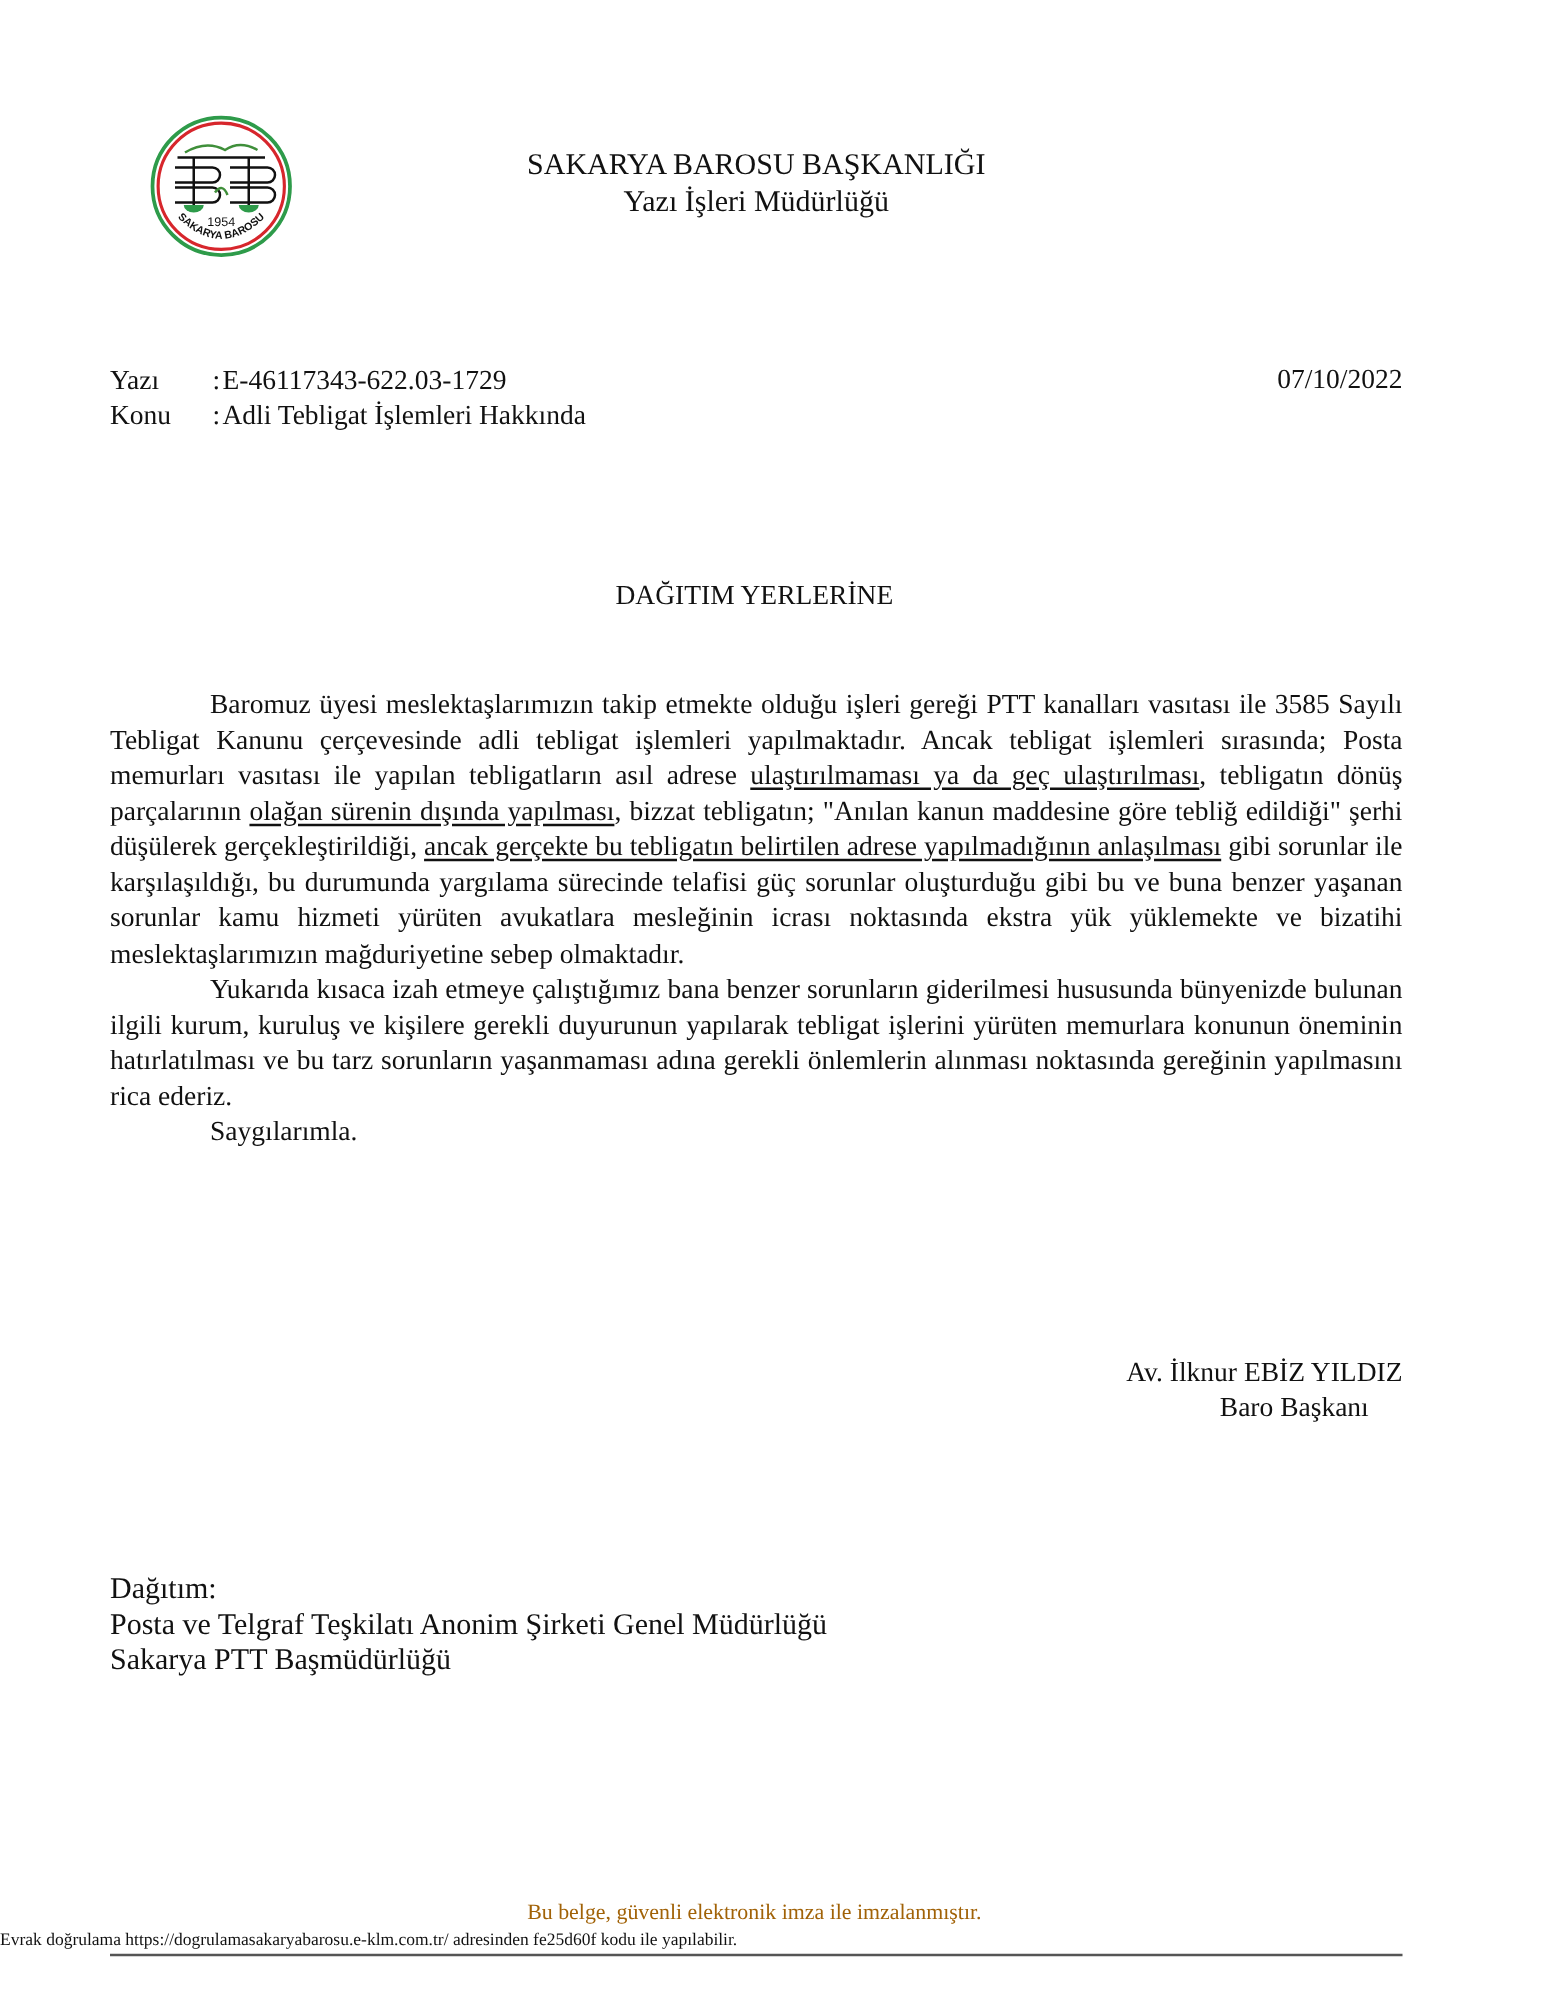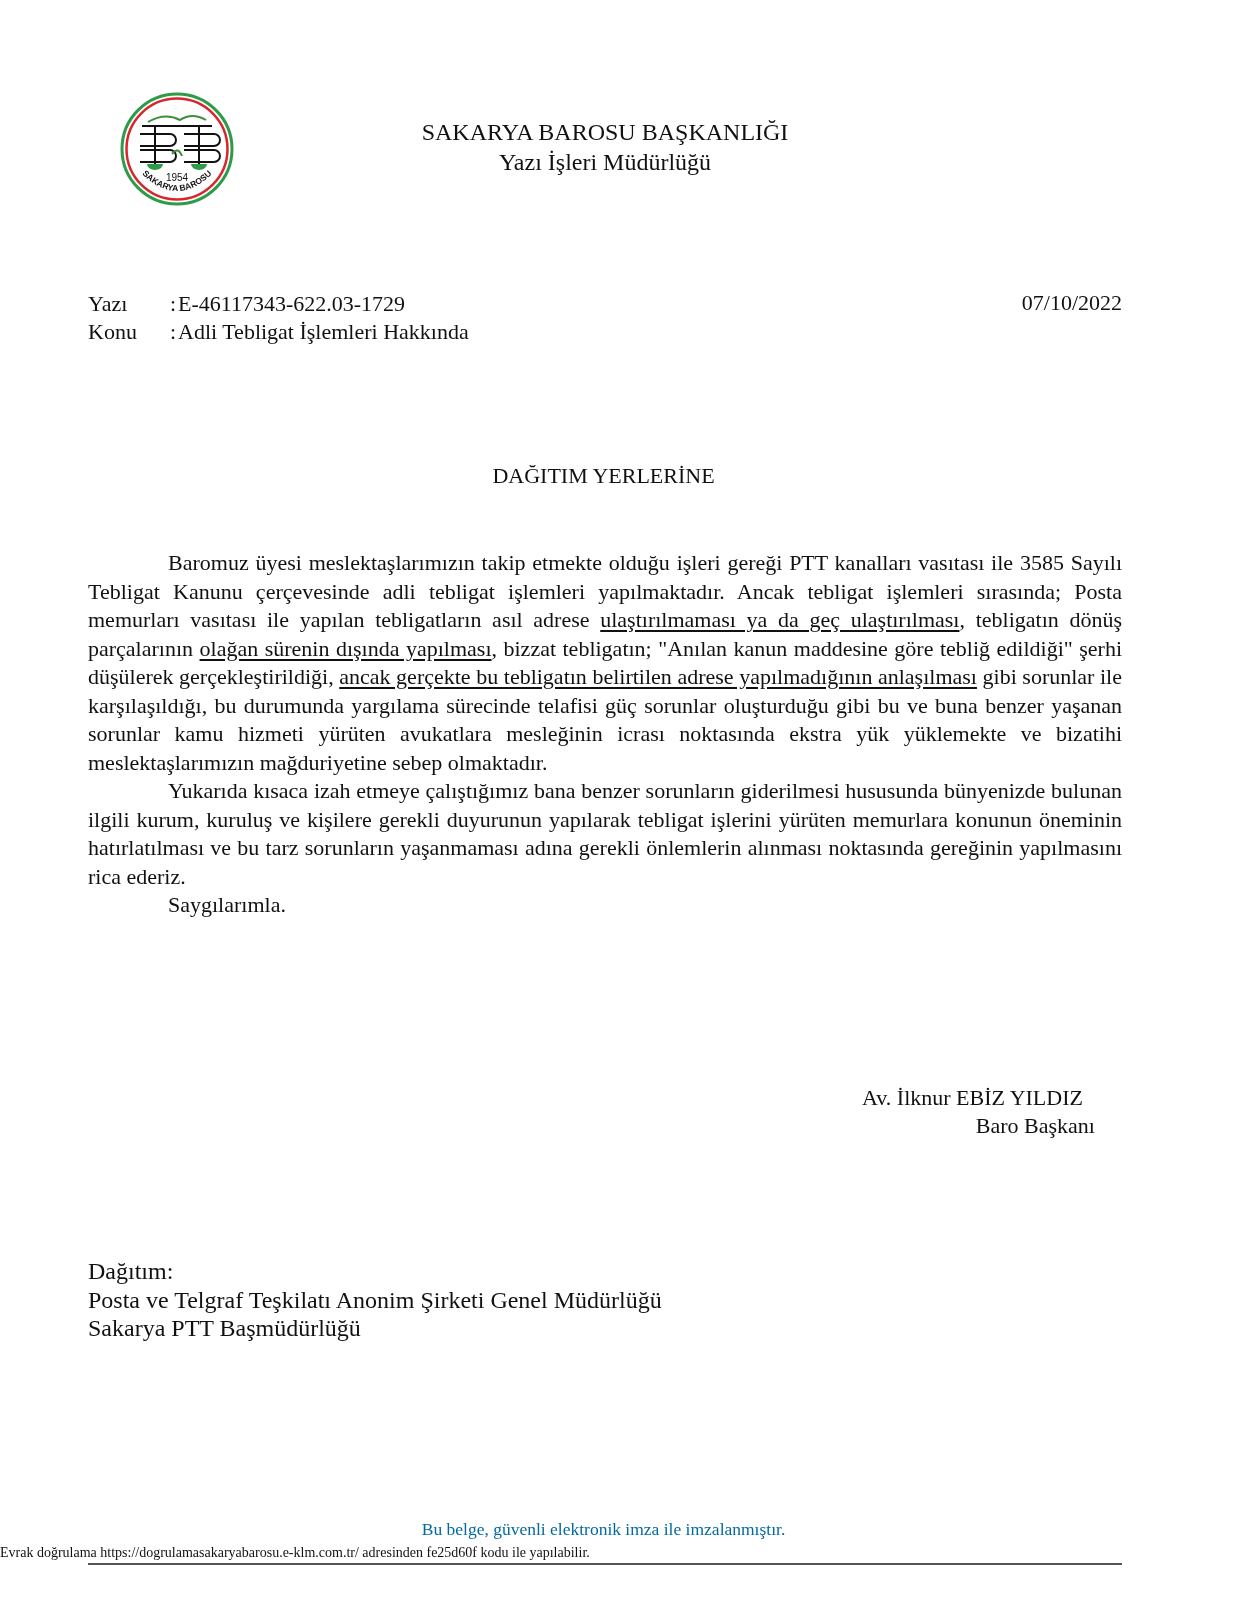--- a/index.html
+++ b/index.html
@@ -13,21 +13,21 @@
   .meta { font-size:22px; line-height:28px; }
   .meta .lbl { display:inline-block; width:82px; }
   .meta .colon { display:inline-block; width:8px; }
   .date { top:290px; right:117px; font-size:22px; }
   .dist-title { top:463px; left:0; width:1207px; text-align:center; font-size:22px; }
   .body { left:88px; width:1034px; top:549px; font-size:22px; line-height:28.5px; text-align:justify; }
   .body p { margin:0; text-indent:80px; }
   .body u { text-decoration:underline; text-underline-offset:3px; }
   .sign { font-size:22px; line-height:28px; text-align:right; }
   .recips { left:88px; top:1257px; font-size:24px; line-height:28.5px; }
-  .esign { top:1519px; left:0; width:1207px; text-align:center; color:#0369a1; font-size:17.5px; }
+  .esign { top:1519px; left:0; width:1207px; text-align:center; color:#a16207; font-size:17.5px; }
   .verify { top:1545px; left:0; width:1210px; text-align:left; font-size:14px; color:#111; }
   .rule { top:1563px; left:88px; width:1034px; height:2px; background:#555; }
 </style>
 </head>
 <body>
 
 <div class="abs logo">
   <svg width="114" height="114" viewBox="0 0 114 114">
     <circle cx="57" cy="57" r="55" fill="#fff" stroke="#2e9b4a" stroke-width="3"></circle>
     <circle cx="57" cy="57" r="50.5" fill="none" stroke="#d7262c" stroke-width="2.5"></circle>
@@ -62,21 +62,21 @@
 <div class="abs date">07/10/2022</div>
 
 <div class="abs dist-title">DAĞITIM YERLERİNE</div>
 
 <div class="abs body">
   <p><span>Baromuz üyesi meslektaşlarımızın takip etmekte olduğu işleri gereği PTT kanalları vasıtası ile 3585 Sayılı Tebligat Kanunu çerçevesinde adli tebligat işlemleri yapılmaktadır. Ancak tebligat işlemleri sırasında; Posta memurları vasıtası ile yapılan tebligatların asıl adrese </span><u>ulaştırılmaması ya da geç ulaştırılması</u><span>, tebligatın dönüş parçalarının </span><u>olağan sürenin dışında yapılması</u><span>, bizzat tebligatın; "Anılan kanun maddesine göre tebliğ edildiği" şerhi düşülerek gerçekleştirildiği, </span><u>ancak gerçekte bu tebligatın belirtilen adrese yapılmadığının anlaşılması</u><span> gibi sorunlar ile karşılaşıldığı, bu durumunda yargılama sürecinde telafisi güç sorunlar oluşturduğu gibi bu ve buna benzer yaşanan sorunlar kamu hizmeti yürüten avukatlara mesleğinin icrası noktasında ekstra yük yüklemekte ve bizatihi meslektaşlarımızın mağduriyetine sebep olmaktadır.</span></p>
   <p>Yukarıda kısaca izah etmeye çalıştığımız bana benzer sorunların giderilmesi hususunda bünyenizde bulunan ilgili kurum, kuruluş ve kişilere gerekli duyurunun yapılarak tebligat işlerini yürüten memurlara konunun öneminin hatırlatılması ve bu tarz sorunların yaşanmaması adına gerekli önlemlerin alınması noktasında gereğinin yapılmasını rica ederiz.</p>
   <p>Saygılarımla.</p>
 </div>
 
-<div class="abs sign" style="right:117px; top:1084px; width:260px; text-align:left;">Av. İlknur EBİZ YILDIZ</div>
+<div class="abs sign" style="right:117px; top:1084px; width:260px; text-align:right;">Av. İlknur EBİZ YILDIZ</div>
 <div class="abs sign" style="left:905px; top:1112px; width:190px;">Baro Başkanı</div>
 
 <div class="abs recips">
   <div>Dağıtım:</div>
   <div>Posta ve Telgraf Teşkilatı Anonim Şirketi Genel Müdürlüğü</div>
   <div>Sakarya PTT Başmüdürlüğü</div>
 </div>
 
 <div class="abs esign">Bu belge, güvenli elektronik imza ile imzalanmıştır.</div>
 <div class="abs verify">Evrak doğrulama https://dogrulamasakaryabarosu.e-klm.com.tr/ adresinden fe25d60f kodu ile yapılabilir.</div>

